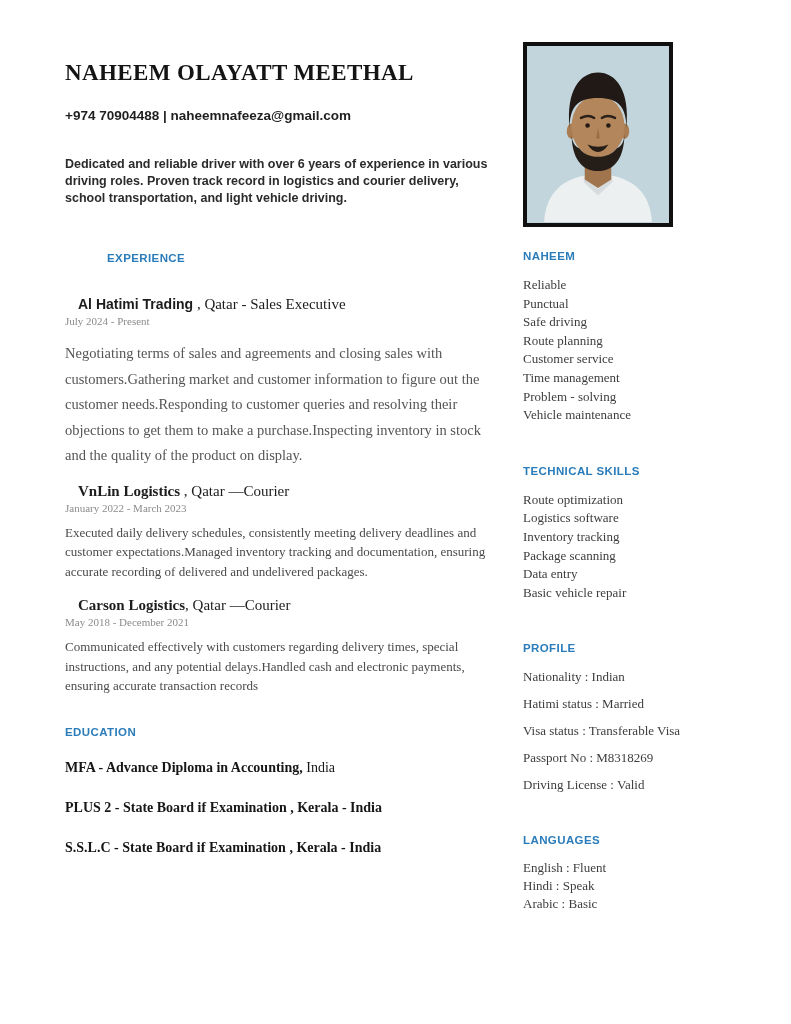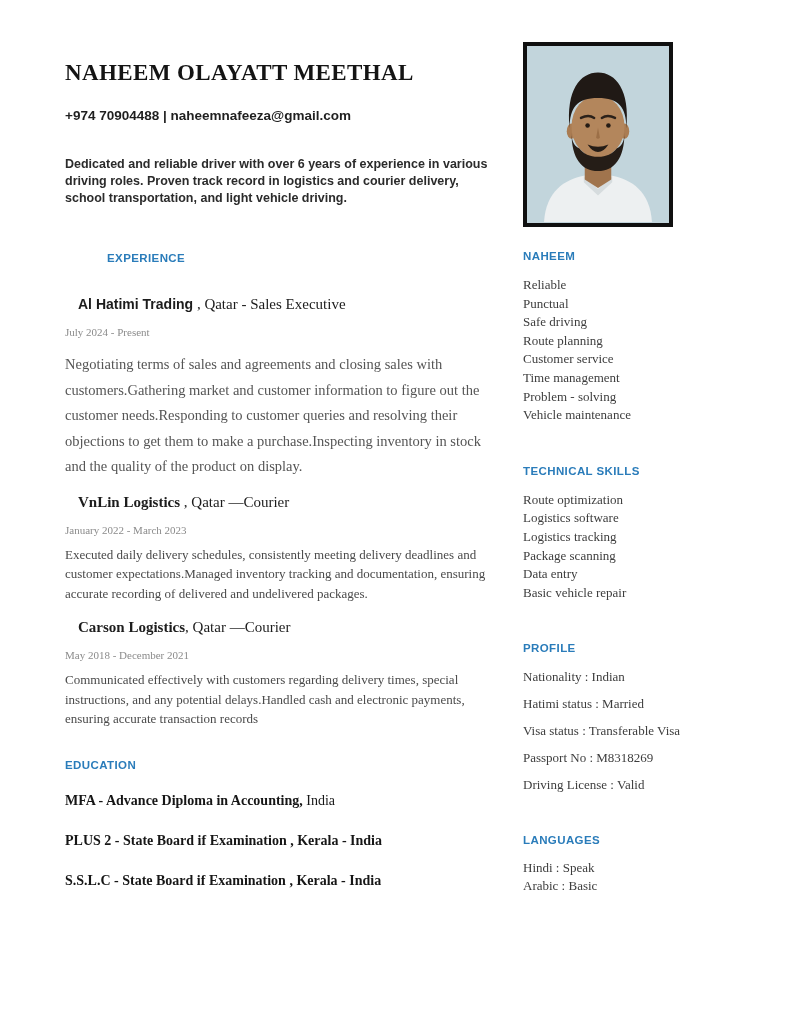--- a/index.html
+++ b/index.html
@@ -18,21 +18,21 @@
   .section-title.education { margin-top:30px; }
 
   .job { width:430px; }
   .job:nth-of-type(1) { margin-top:32px; }
   .job:nth-of-type(2) { margin-top:14px; }
   .job:nth-of-type(3) { margin-top:16px; }
   .job-title { font-size:15px; color:#1c1c1c; }
   .job-title .company { font-weight:700; font-family:"Liberation Serif", serif;margin-left:13px; }
   .job:nth-of-type(1) .company { font-family:"Liberation Sans", sans-serif; font-size:14px; }
   .job-title .role { font-weight:400; }
-  .job-dates { margin-top:13px; font-size:11px; color:#8b8b8b; }
+  .job-dates { margin-top:2px; font-size:11px; color:#8b8b8b; }
   .job-desc { margin-top:14px; color:#555; }
   .job:nth-of-type(1) .job-desc { font-size:14.5px; line-height:25.5px; }
   .job:nth-of-type(2) .job-desc { margin-top:9px; font-size:13px; line-height:19.5px; color:#4a4a4a; }
   .job:nth-of-type(3) .job-desc { margin-top:9px; font-size:13px; line-height:19.5px; color:#4a4a4a; }
 
   .edu-item { margin-top:24px; font-size:14px; color:#161616; }
   .edu-item:first-of-type { margin-top:22px; }
   .edu-item .edu-bold { font-weight:700; }
 
   
@@ -155,21 +155,21 @@
         <li>Vehicle maintenance</li>
       </ul>
 
     <h2 class="side-title tech">TECHNICAL SKILLS</h2>
     <ul class="side-list">
 
         <li>Route optimization</li>
 
         <li>Logistics software</li>
 
-        <li>Logistics tracking</li>
+        <li>Inventory tracking</li>
 
         <li>Package scanning</li>
 
         <li>Data entry</li>
 
         <li>Basic vehicle repair</li>
       </ul>
 
     <h2 class="side-title profile">PROFILE</h2>
     <ul class="side-list profile-list">
@@ -181,20 +181,21 @@
         <li>Visa status : Transferable Visa</li>
 
         <li>Passport No : M8318269</li>
 
         <li>Driving License : Valid</li>
       </ul>
 
     <h2 class="side-title languages">LANGUAGES</h2>
     <ul class="side-list lang-list">
 
+        <li>English : Fluent</li>
 
         <li>Hindi :   Speak</li>
 
         <li>Arabic : Basic</li>
       </ul>
 
   </aside>
 </div>
 
 </body></html>

